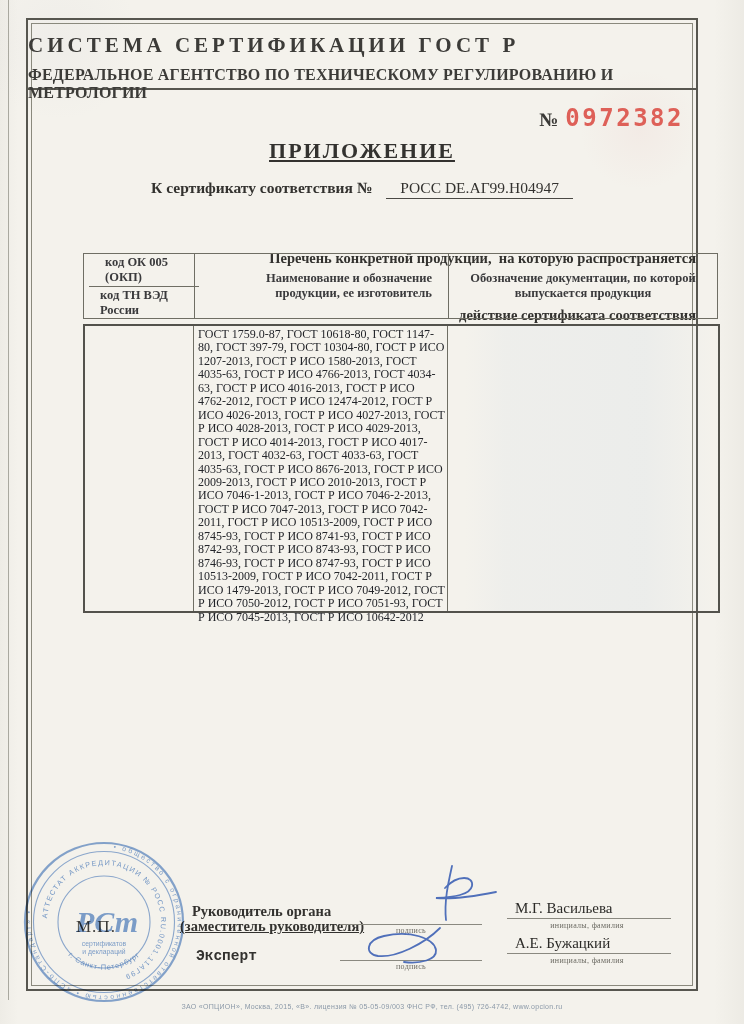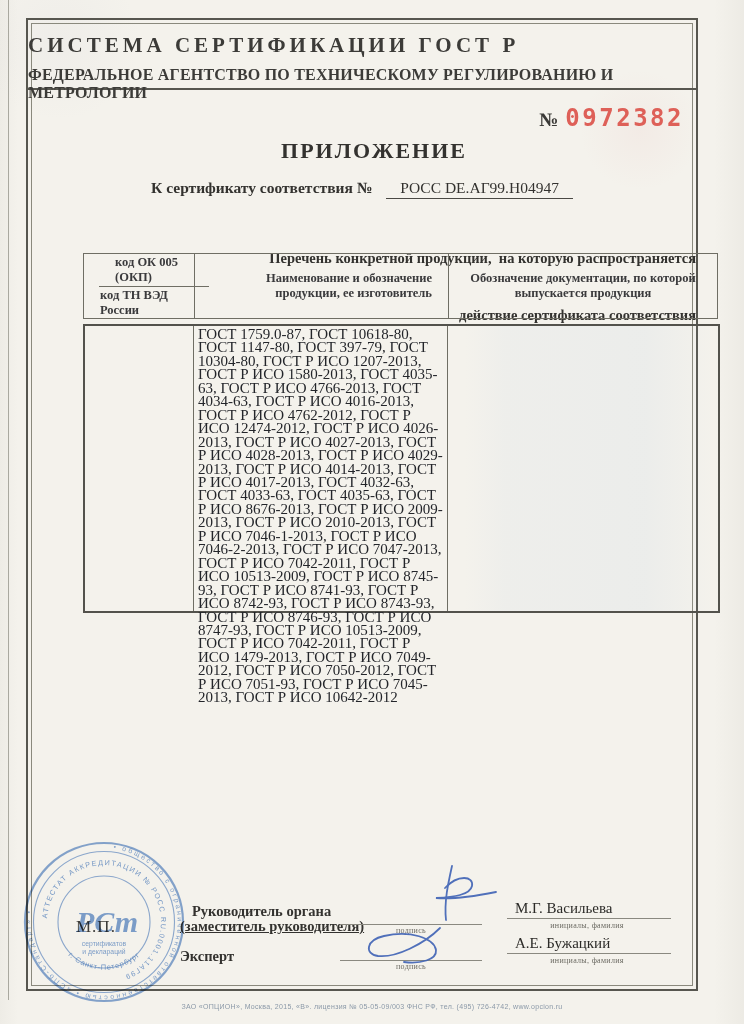--- a/index.html
+++ b/index.html
@@ -44,22 +44,22 @@
   .number-row{
     position:absolute;top:84px;right:12px;
     white-space:nowrap;
   }
   .number-sign{font-size:19px;font-weight:bold;color:#3b3a37;margin-right:7px;}
   .number-digits{
     font-family:"DejaVu Sans Mono","Liberation Mono",monospace;
     font-size:24px;letter-spacing:2.5px;color:#de6058;font-weight:700;
   }
   .doc-title{
-    position:absolute;top:118px;left:12px;width:100%;text-align:center;
-    font-size:22px;font-weight:bold;letter-spacing:2px;color:#33322f;
+    position:absolute;top:118px;left:0;width:100%;text-align:center;
+    font-size:22px;font-weight:bold;letter-spacing:2px;color:#33322f;text-decoration:underline;
   }
   .subtitle-row{
     position:absolute;top:159px;left:0;width:100%;text-align:center;
     font-size:15.5px;color:#33322f;white-space:nowrap;
   }
   .subtitle-label{font-weight:bold;}
   .subtitle-value{
     display:inline-block;margin-left:10px;padding:0 14px 1px 14px;
     border-bottom:1px solid #4a4944;
   }
@@ -67,40 +67,40 @@
     position:absolute;top:191px;left:0;width:100%;text-align:right;
     font-size:14.5px;font-weight:bold;color:#33322f;line-height:19px;
     white-space:pre-wrap;
   }
   
   .thead{
     position:absolute;left:55px;top:233px;width:633px;height:64px;
     border:1px solid #6f6e64;
   }
   .thead .c1{position:absolute;left:0;top:0;width:110px;height:100%;border-right:1px solid #6f6e64;}
-  .c1-top{position:absolute;left:15px;top:0;width:100%;height:32px;border-bottom:1px solid #6f6e64;
+  .c1-top{position:absolute;left:5px;top:0;width:100%;height:32px;border-bottom:1px solid #6f6e64;
     display:flex;align-items:center;justify-content:center;}
   .c1-bot{position:absolute;left:0;bottom:0;width:100%;height:31px;
     display:flex;align-items:center;justify-content:flex-end;}
   .thead .c2{position:absolute;left:111px;top:0;width:253px;height:100%;border-right:1px solid #6f6e64;
     display:flex;align-items:center;justify-content:center;text-align:right;}
   .thead .c3{position:absolute;left:365px;top:0;right:0;height:100%;
     display:flex;align-items:center;justify-content:center;text-align:center;}
   .th-text{font-size:12.5px;font-weight:bold;color:#3a3a3c;line-height:15px;padding:0 16px;}
   
   .tbody{
     position:absolute;left:55px;top:304px;width:633px;height:285px;
     border:2px solid #53524c;
     background:linear-gradient(90deg, transparent 380px, rgba(185,205,228,0.10) 420px, rgba(185,205,228,0.14) 560px, transparent 630px);
   }
   .tbody .v1{position:absolute;left:108px;top:0;width:1px;height:100%;background:#6f6e64;}
   .tbody .v2{position:absolute;left:362px;top:0;width:1px;height:100%;background:#6f6e64;}
   .tbody-text{
     position:absolute;left:113px;top:2px;width:247px;
-    font-size:15px;line-height:13.45px;color:#23252a;
+    font-size:12px;line-height:13.45px;color:#23252a;
     text-align:left;
   }
   
   .sig-label{position:absolute;font-size:14.5px;font-weight:bold;color:#33322f;white-space:nowrap;}
   .sig-label.u{text-decoration:underline;}
   .sig-line{position:absolute;border-bottom:1px solid #8a8980;}
   .small-note{position:absolute;font-size:8px;color:#6b6a62;text-align:center;letter-spacing:0.3px;}
   .sig-name{position:absolute;font-size:15px;color:#2c2b28;border-bottom:1px solid #8a8980;padding:0 4px 1px 8px;white-space:nowrap;}
   .mp-mark{position:absolute;left:76px;top:917px;font-size:17px;color:#3d3c39;letter-spacing:1px;}
   .stamp-svg{position:absolute;left:18px;top:836px;mix-blend-mode:multiply;opacity:0.88;}
@@ -159,21 +159,21 @@
     </div>
 
     <div class="tbody">
       <div class="v1"></div>
       <div class="v2"></div>
       <div class="tbody-text">ГОСТ 1759.0-87, ГОСТ 10618-80, ГОСТ 1147-80, ГОСТ 397-79, ГОСТ 10304-80, ГОСТ Р ИСО 1207-2013, ГОСТ Р ИСО 1580-2013, ГОСТ 4035-63, ГОСТ Р ИСО 4766-2013, ГОСТ 4034-63, ГОСТ Р ИСО 4016-2013, ГОСТ Р ИСО 4762-2012, ГОСТ Р ИСО 12474-2012, ГОСТ Р ИСО 4026-2013, ГОСТ Р ИСО 4027-2013, ГОСТ Р ИСО 4028-2013, ГОСТ Р ИСО 4029-2013, ГОСТ Р ИСО 4014-2013, ГОСТ Р ИСО 4017-2013, ГОСТ 4032-63, ГОСТ 4033-63, ГОСТ 4035-63, ГОСТ Р ИСО 8676-2013, ГОСТ Р ИСО 2009-2013, ГОСТ Р ИСО 2010-2013, ГОСТ Р ИСО 7046-1-2013, ГОСТ Р ИСО 7046-2-2013, ГОСТ Р ИСО 7047-2013, ГОСТ Р ИСО 7042-2011, ГОСТ Р ИСО 10513-2009, ГОСТ Р ИСО 8745-93, ГОСТ Р ИСО 8741-93, ГОСТ Р ИСО 8742-93, ГОСТ Р ИСО 8743-93, ГОСТ Р ИСО 8746-93, ГОСТ Р ИСО 8747-93, ГОСТ Р ИСО 10513-2009, ГОСТ Р ИСО 7042-2011, ГОСТ Р ИСО 1479-2013, ГОСТ Р ИСО 7049-2012, ГОСТ Р ИСО 7050-2012, ГОСТ Р ИСО 7051-93, ГОСТ Р ИСО 7045-2013, ГОСТ Р ИСО 10642-2012</div>
     </div>
 
     <div class="sig-label" style="left:152px;top:883px;margin-left:12px;">Руководитель органа</div>
     <div class="sig-label u" style="left:152px;top:898px;">(заместитель руководителя)</div>
-    <div class="sig-label" style="left:152px;top:928px;">Эксперт</div>
+    <div class="sig-label" style="left:168px;top:928px;font-family:Liberation Mono, monospace;">Эксперт</div>
 
     <div class="sig-line" style="left:312px;top:886px;width:142px;height:18px;"></div>
     <div class="small-note" style="left:312px;top:906px;width:142px;">подпись</div>
 
     <div class="sig-line" style="left:312px;top:922px;width:142px;height:18px;"></div>
     <div class="small-note" style="left:312px;top:942px;width:142px;">подпись</div>
 
     <div class="sig-name" style="left:479px;top:880px;width:152px;">М.Г. Васильева</div>
     <div class="small-note" style="left:479px;top:901px;width:160px;">инициалы, фамилия</div>
 

